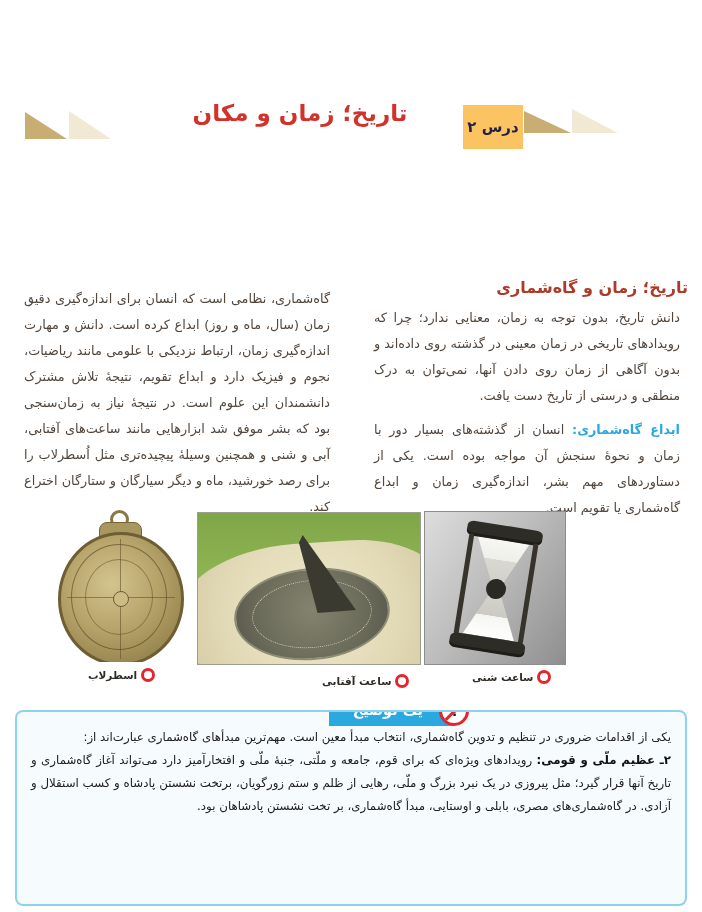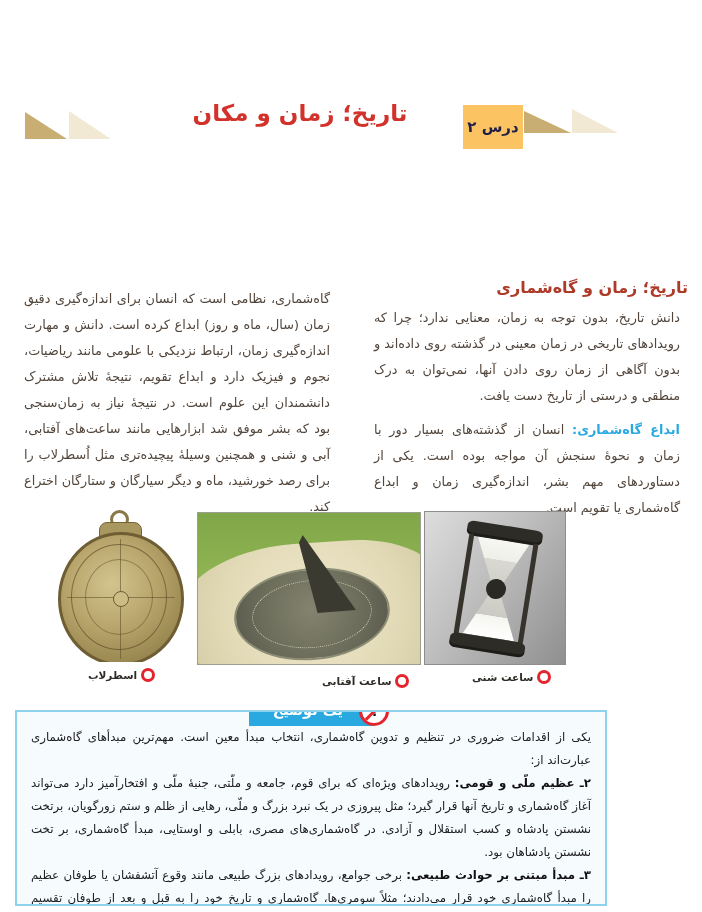--- a/index.html
+++ b/index.html
@@ -95,22 +95,22 @@
     clip-path:polygon(0 0,100% 0,56% 100%,44% 100%);
   }
   .hg-glass-bot{
     position:absolute;left:12px;top:64px;width:52px;height:49px;
     background:linear-gradient(180deg,#d6d6cf 0%,#cbcbc4 55%,#f5f5f0 56%,#ffffff 100%);
     clip-path:polygon(44% 0,56% 0,100% 100%,0 100%);
   }
   .hg-knob{position:absolute;left:28px;top:54px;width:20px;height:20px;border-radius:50%;background:#2b2924;}
   
   .note-box{
-    position:absolute;left:15px;top:710px;width:592px;height:196px;box-sizing:border-box;
-    border:2px solid #8FD2EE;border-radius:0;background:#F6FBFE;
+    position:absolute;left:15px;top:710px;width:672px;height:196px;box-sizing:border-box;
+    border:2px solid #8FD2EE;border-radius:8px;background:#F6FBFE;
     padding:14px 14px 8px 14px;overflow:hidden;
   }
   .note-tab{
     position:absolute;top:-16px;right:216px;display:flex;align-items:center;direction:rtl;z-index:2;
   }
   .q-icon{
     width:24px;height:24px;border-radius:50%;background:#ffffff;border:3px solid #E5252E;
     color:#1d1d1d;font-size:14px;font-weight:bold;display:flex;align-items:center;justify-content:center;
     position:relative;z-index:3;flex:0 0 auto;overflow:hidden;
   }
@@ -199,16 +199,15 @@
     <span>ساعت شنی</span>
   </div>
 
   <div class="note-box">
     <div class="note-tab">
       <span class="q-icon">؟</span>
       <span class="tab-label">یک توضیح</span>
     </div>
     <p class="note-p">یکی از اقدامات ضروری در تنظیم و تدوین گاه‌شماری، انتخاب مبدأ معین است. مهم‌ترین مبدأهای گاه‌شماری عبارت‌اند از:</p>
     <p class="note-p"><b>۲ـ عظیم ملّی و قومی:</b><span> رویدادهای ویژه‌ای که برای قوم، جامعه و ملّتی، جنبهٔ ملّی و افتخارآمیز دارد می‌تواند آغاز گاه‌شماری و تاریخ آنها قرار گیرد؛ مثل پیروزی در یک نبرد بزرگ و ملّی، رهایی از ظلم و ستم زورگویان، برتخت نشستن پادشاه و کسب استقلال و آزادی. در گاه‌شماری‌های مصری، بابلی و اوستایی، مبدأ گاه‌شماری، بر تخت نشستن پادشاهان بود.</span></p>
-    <p class="note-p"><b>۳ـ مبدأ مبتنی بر حوادث طبیعی:</b><span> برخی جوامع، رویدادهای بزرگ طبیعی مانند وقوع آتشفشان یا طوفان عظیم را مبدأ گاه‌شماری خود قرار می‌دادند؛ مثلاً سومری‌ها، گاه‌شماری و تاریخ خود را به قبل و بعد از طوفان تقسیم می‌کردند.</span></p>
   </div>
 
 </div>
 
 </body></html>

